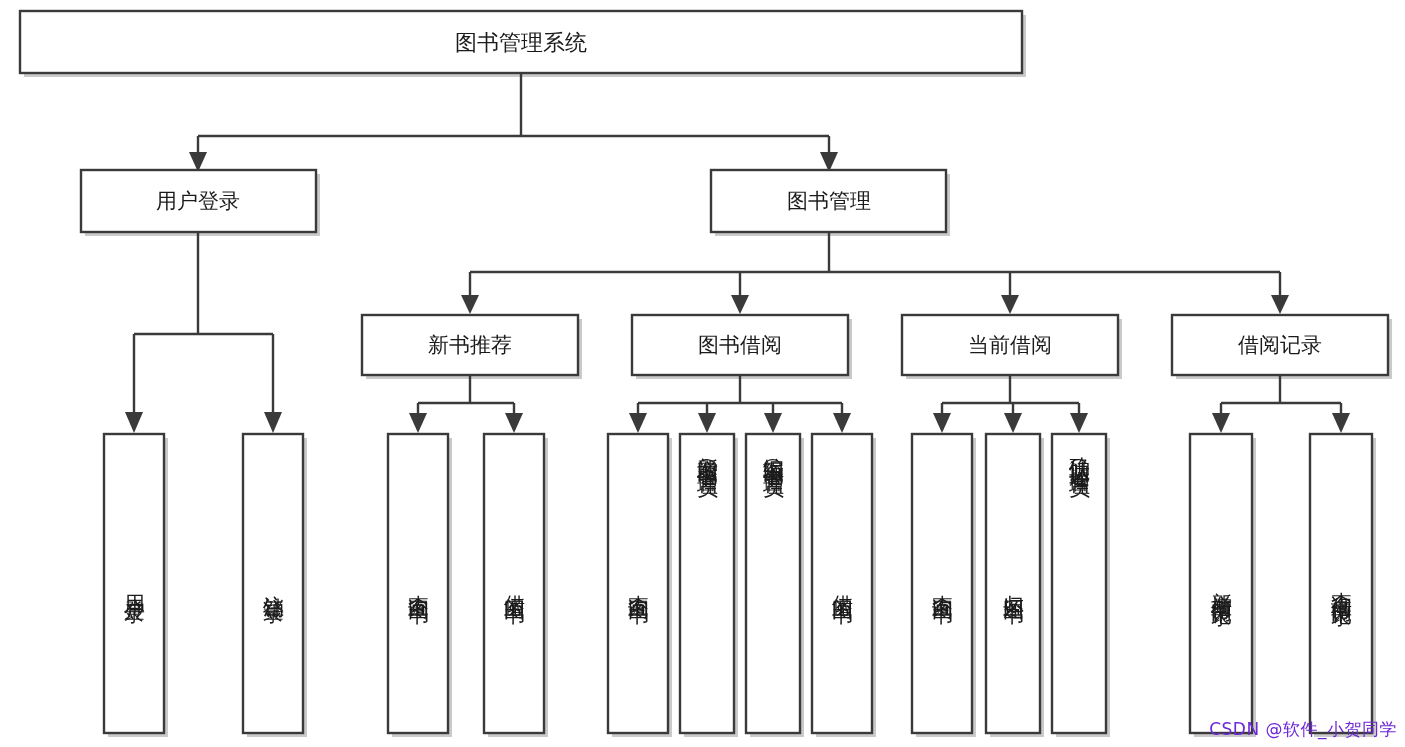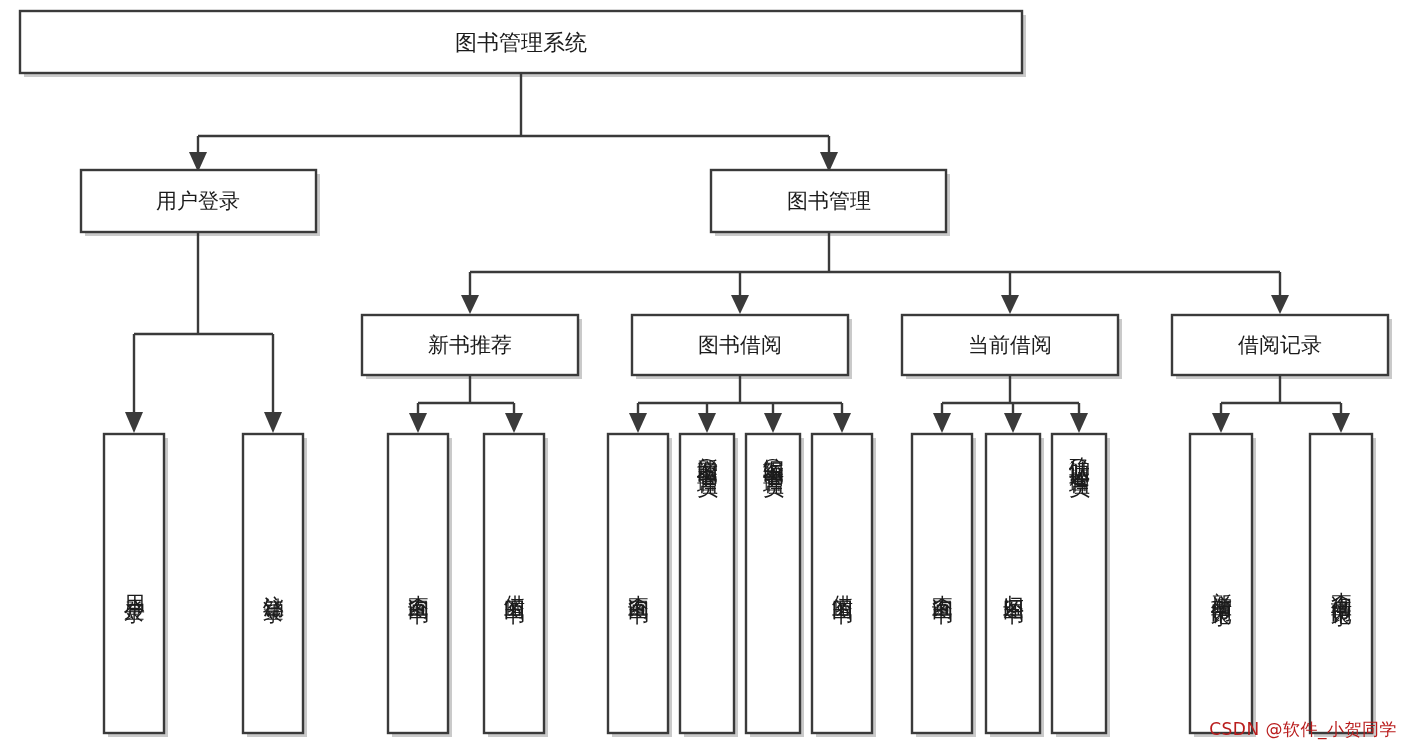--- a/index.html
+++ b/index.html
@@ -75,21 +75,21 @@
     color: #1b1b1b;
     white-space: nowrap;
     text-align: center;
   }
   #watermark {
     position: absolute;
     right: 8px;
     bottom: 6px;
     font-family: "DejaVu Sans", "Liberation Sans", sans-serif;
     font-size: 17px;
-    color: #b91c1c;
+    color: #6d28d9;
     letter-spacing: 0.5px;
     white-space: nowrap;
   }
 </style>
 </head>
 <body>
 
 <div id="diagram-root">
 
   <svg id="flowchart" viewBox="0 0 1405 747">

